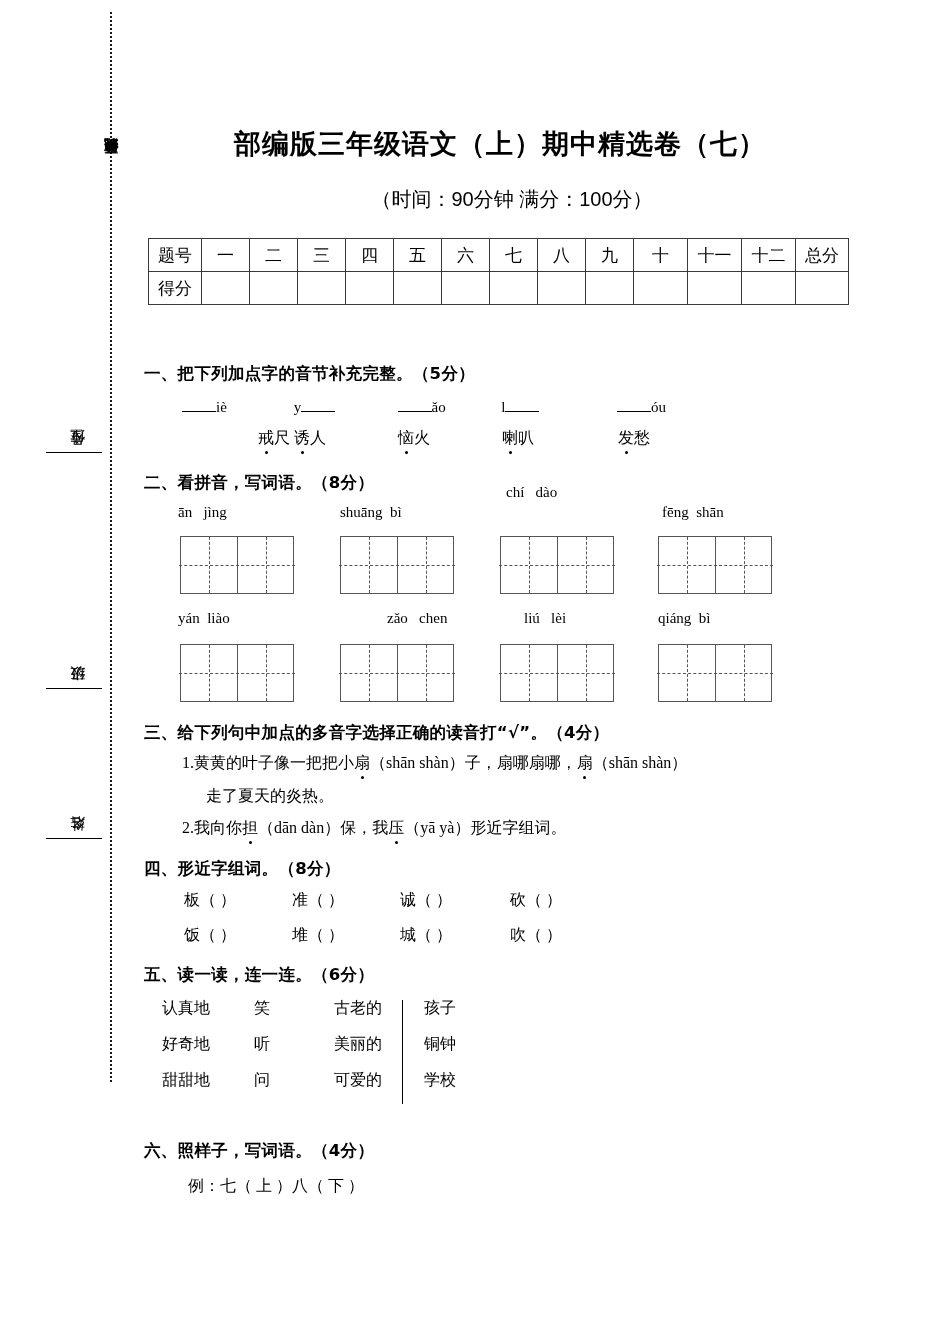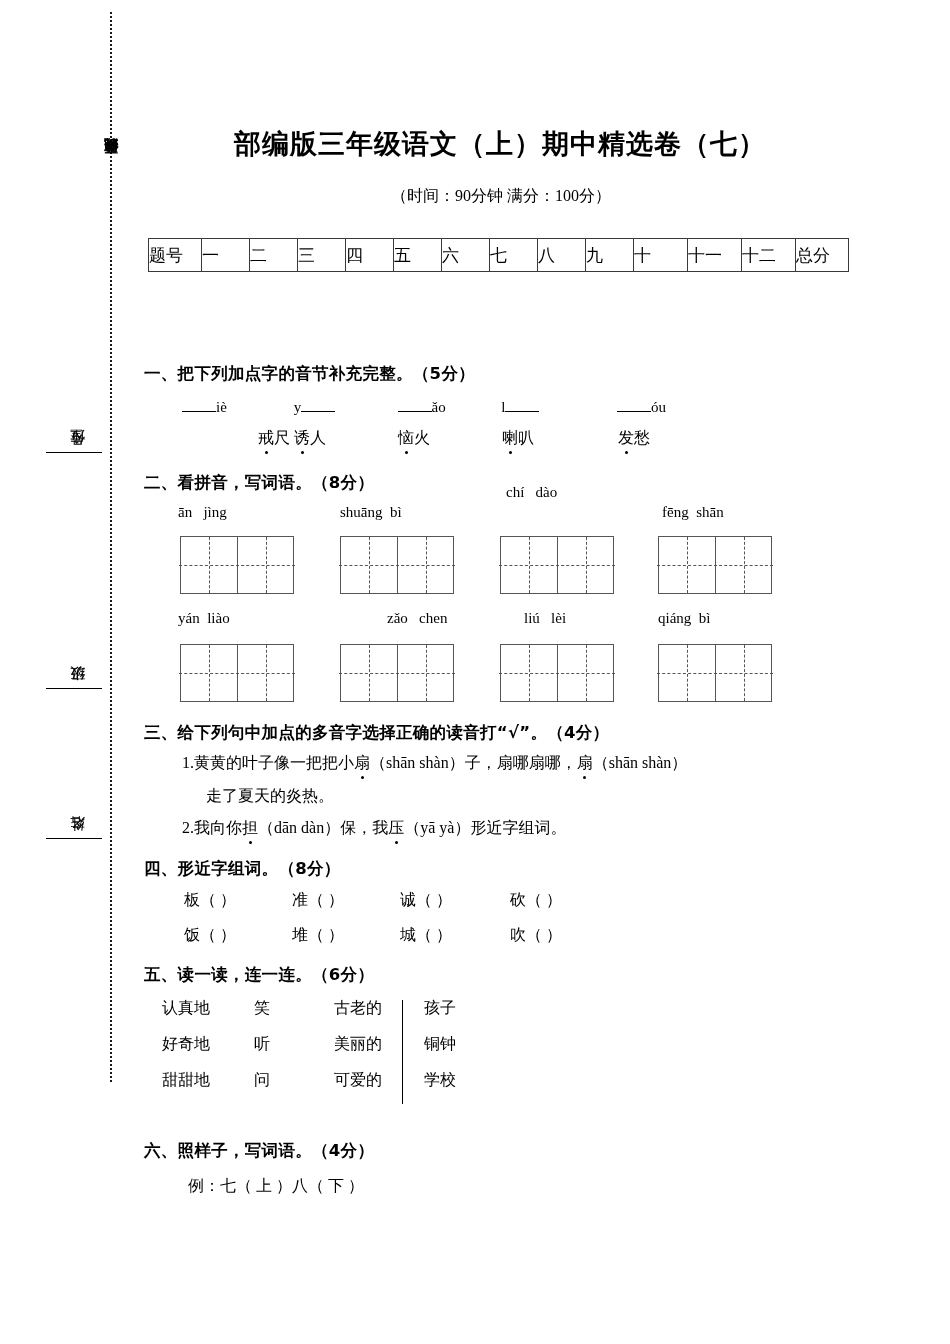--- a/index.html
+++ b/index.html
@@ -79,41 +79,41 @@
     top: 126px;
     width: 720px;
     text-align: center;
     font-size: 27px;
     font-weight: bold;
     letter-spacing: 1px;
     font-family: "Liberation Serif", "DejaVu Serif", serif;
   }
   #paper-subtitle {
     position: absolute;
-    left: 1px;
+    left: 12px;
     top: 186px;
     width: 720px;
     text-align: center;
-    font-size: 16px;
-    font-family: Liberation Serif, serif;
+    font-size: 20px;
+    font-family: Liberation Sans, sans-serif;
   }
 
   
   #score-table {
     position: absolute;
     left: 8px;
     top: 238px;
     border-collapse: collapse;
     table-layout: fixed;
     width: 672px;
   }
   #score-table td {
     border: 1px solid #3a3a3a;
     height: 32px;
-    text-align: left;
+    text-align: center;
     vertical-align: middle;
     font-size: 17px;
     padding: 0;
     font-family: Liberation Mono, monospace;
   }
   #score-table td.rowhead { width: 52px; }
   #score-table td.num { width: 47px; }
   #score-table td.wide { width: 53px; }
   #score-table td.total { width: 52px; }
 
@@ -253,20 +253,36 @@
         <td class="num">五</td>
         <td class="num">六</td>
         <td class="num">七</td>
         <td class="num">八</td>
         <td class="num">九</td>
         <td class="wide">十</td>
         <td class="wide">十一</td>
         <td class="wide">十二</td>
         <td class="total">总分</td>
       </tr>
+      <tr>
+        <td class="rowhead">得分</td>
+        <td></td>
+        <td></td>
+        <td></td>
+        <td></td>
+        <td></td>
+        <td></td>
+        <td></td>
+        <td></td>
+        <td></td>
+        <td></td>
+        <td></td>
+        <td></td>
+        <td></td>
+      </tr>
     </tbody>
   </table>
 
   <div class="q-heading" style="left:4px; top:363px;">一、把下列加点字的音节补充完整。（5分）</div>
 
   <div class="q-line pinyin" style="left:42px; top:398px;">
     <span style="display:inline-block;width:108px;"><span class="ul-blank"></span><span>iè</span></span>
     <span style="display:inline-block;width:100px;"><span>y</span><span class="ul-blank"></span></span>
     <span style="display:inline-block;width:100px;"><span class="ul-blank"></span><span>ǎo</span></span>
     <span style="display:inline-block;width:112px;"><span>l</span><span class="ul-blank"></span></span>

